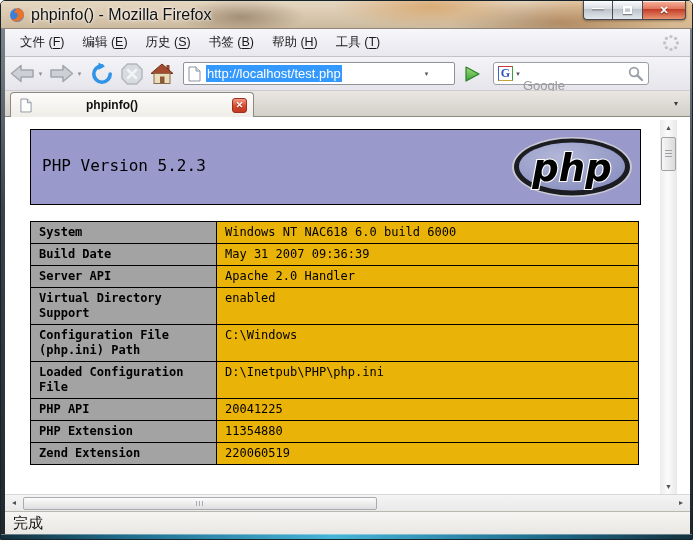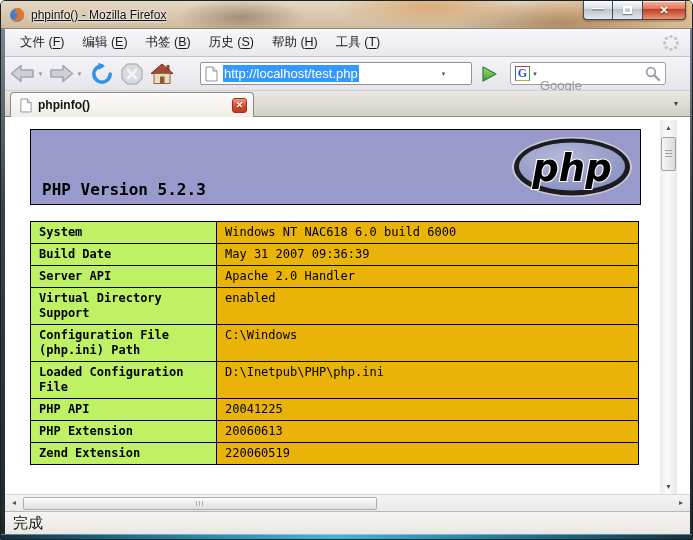--- a/index.html
+++ b/index.html
@@ -11,21 +11,21 @@
   .titlebar { position:absolute; left:0; top:0; width:693px; height:28px;
     background:
       radial-gradient(90px 26px at 240px 16px, rgba(122,98,74,.55), transparent 70%),
       radial-gradient(140px 30px at 430px 6px, rgba(216,160,96,.75), transparent 70%),
       radial-gradient(160px 34px at 560px 22px, rgba(150,100,55,.55), transparent 70%),
       radial-gradient(200px 40px at 650px 8px, rgba(228,175,110,.8), transparent 70%),
       linear-gradient(180deg,#e6d7c2,#cdbb9f);
     border-bottom:1px solid #8f8576; }
   .titlebar-inner { display:flex; align-items:center; height:100%; padding-left:8px; }
   .fx-icon { width:16px; height:16px; margin-right:6px; }
-  .win-title { font-size:12px; color:#101010; text-shadow:0 0 4px rgba(255,255,255,.95), 0 0 2px rgba(255,255,255,.9);text-decoration:underline; }
+  .win-title { font-size:16px; color:#101010; text-shadow:0 0 4px rgba(255,255,255,.95), 0 0 2px rgba(255,255,255,.9); }
   .win-controls { position:absolute; right:8px; top:0; display:flex; height:19px;
     filter:drop-shadow(0 1px 1px rgba(0,0,0,.35)); }
   .wc { width:30px; height:19px; border:1px solid #46494d; border-top:none;
         display:flex; align-items:center; justify-content:center;
         background:linear-gradient(#fafcfe,#d6dbe0 45%,#bcc3ca 46%,#e2e7eb);
         box-shadow:inset 0 1px 0 rgba(255,255,255,.75); }
   .wc + .wc { border-left:none; }
   .wc.min { border-radius:0 0 0 4px; }
   .wc.close { width:43px; border-radius:0 0 4px 0;
         background:linear-gradient(#f7b49e,#e2735b 45%,#c23d26 46%,#ea9271); }
@@ -51,21 +51,21 @@
   .menubar .spacer { flex:1; }
   .throbber { width:18px; height:18px; margin-right:4px; opacity:.85; }
 
   
   .navbar { top:56px; height:34px; background:linear-gradient(#f4f3f7,#e6e5eb);
      border-bottom:1px solid #cfccd2; display:flex; align-items:center; padding:0 4px; }
   .nav-btn { display:flex; align-items:center; justify-content:center; }
   .chev { font-size:7px; color:#8d9298; width:9px; text-align:center; }
   .gap6 { width:6px; } .gap3 { width:3px; }
 
-  .url-bar { width:272px; height:23px; margin-left:26px; background:#fff;
+  .url-bar { width:272px; height:23px; margin-left:9px; background:#fff;
      border:1px solid #8f9398; border-radius:2px; display:flex; align-items:center; padding:0 20px 0 4px; }
   .url-text { margin-left:5px; font-size:13px; line-height:17px; background:#3399ff; color:#fff;
      padding:0 1px; white-space:nowrap; }
   .url-bar .spacer { flex:1; }
   .url-drop { width:15px; height:19px; display:flex; align-items:center; justify-content:center;
      font-size:7px; color:#555; }
   .go-btn { margin-left:7px; }
 
   .search-box { margin-left:11px; width:156px; height:23px; background:#fff;
      border:1px solid #9aa0a6; border-radius:3px; display:flex; align-items:center; padding:0 4px; }
@@ -76,44 +76,44 @@
   .g-drop { font-size:7px; color:#555; width:10px; text-align:center; }
   .search-input { flex:1; width:0; border:none; outline:none; font-size:13px; background:transparent;
      font-family:"Liberation Sans",sans-serif;margin-top:24px; }
   .search-input::placeholder { color:#9a9a9a; opacity:1; }
 
   
   .tabbar { top:90px; height:26px; background:linear-gradient(#eae7e2,#d3d0c9);
      border-bottom:1px solid #8d8a83; display:flex; align-items:flex-end; padding-left:5px; }
   .tab { width:244px; height:25px; margin-bottom:-1px; display:flex; align-items:center;
      background:linear-gradient(#fdfcfa,#efede7); border:1px solid #8d8a83; border-bottom:none;
-     border-radius:4px 4px 0 0; padding:0 6px 0 9px; }
+     border-radius:4px 4px 0 0; padding:0 6px 0 9px;gap:48px; }
   .tab-label { flex:1; font-size:12px; font-weight:bold; margin-left:6px; color:#111; }
   .tab-close { width:15px; height:15px; border-radius:3px; border:1px solid #9c2f1d; color:#fff;
      background:linear-gradient(#f09a86,#d8472e 55%,#c23a22); font-size:9px; font-weight:bold;
      line-height:12px; text-align:center; text-shadow:0 1px 1px rgba(0,0,0,.4); }
   .tab-list-btn { position:absolute; right:5px; bottom:4px; width:18px; height:18px;
      display:flex; align-items:center; justify-content:center; font-size:8px; color:#3c3c3c; }
 
   
   .content { top:116px; height:394px; background:#fff; overflow:hidden; }
   .page { position:absolute; left:0; top:0; right:0; bottom:17px; overflow:hidden; }
 
   .php-header { position:absolute; left:25px; top:12px; width:611px; height:76px;
      background:#9999cc; border:1px solid #000; }
   .php-header h1 { position:absolute; left:11px; top:26px; font-family:"DejaVu Sans Mono",monospace;
-     font-size:16px; font-weight:bold; color:#000; letter-spacing:0;margin-top:24px; }
+     font-size:16px; font-weight:normal; color:#000; letter-spacing:0; }
   .php-logo { position:absolute; right:6px; top:5px; }
 
   .php-table { position:absolute; left:25px; top:104px; width:609px; border-collapse:collapse;
      table-layout:fixed; }
   .php-table td { border:1px solid #000; padding:3px 6px 3px 8px;
      font-family:"DejaVu Sans Mono",monospace; font-size:12px; line-height:15px;
      vertical-align:top; word-wrap:break-word; }
-  td.k { background:#bef264; font-weight:bold; }
+  td.k { background:#a3a3a3; font-weight:bold; }
   td.v { background:#eab308; }
 
   
   .vscroll { position:absolute; right:13px; top:3px; bottom:17px; width:17px;
      background:linear-gradient(90deg,#ececec,#fbfbfb 45%,#e8e8e8); }
   .vs-arrow { position:absolute; left:0; width:17px; height:15px; text-align:center;
      font-size:7px; line-height:15px; color:#4e5256; }
   .vs-up { top:0; } .vs-down { bottom:0; }
   .vs-thumb { position:absolute; left:1px; right:1px; top:17px; height:34px;
      background:linear-gradient(90deg,#f7f7f7,#dadada); border:1px solid #9fa2a6; border-radius:2px; }
@@ -164,22 +164,22 @@
     </div>
   </div>
 
   <div class="win-left"></div>
   <div class="win-right"></div>
   <div class="win-bottom"></div>
 
   <div class="band menubar">
     <span class="menu-item"><span>文件</span><span> (</span><u>F</u><span>)</span></span>
     <span class="menu-item"><span>编辑</span><span> (</span><u>E</u><span>)</span></span>
+    <span class="menu-item"><span>历史</span><span> (</span><u>S</u><span>)</span></span>
     <span class="menu-item"><span>书签</span><span> (</span><u>B</u><span>)</span></span>
-    <span class="menu-item"><span>历史</span><span> (</span><u>S</u><span>)</span></span>
     <span class="menu-item"><span>帮助</span><span> (</span><u>H</u><span>)</span></span>
     <span class="menu-item"><span>工具</span><span> (</span><u>T</u><span>)</span></span>
     <span class="spacer"></span>
     <svg class="throbber" viewBox="0 0 18 18">
       <g fill="#bdbdbd">
         <circle cx="9" cy="2.6" r="1.7"></circle>
           <circle cx="13.6" cy="4.4" r="1.7"></circle>
           <circle cx="15.4" cy="9" r="1.7"></circle>
         <circle cx="13.6" cy="13.6" r="1.7"></circle>
           <circle cx="9" cy="15.4" r="1.7"></circle>
@@ -321,21 +321,21 @@
           <tr>
               <td class="k">Loaded Configuration File</td>
               <td class="v">D:\Inetpub\PHP\php.ini</td>
             </tr>
           <tr>
               <td class="k">PHP API</td>
               <td class="v">20041225</td>
             </tr>
           <tr>
               <td class="k">PHP Extension</td>
-              <td class="v">20060613</td>
+              <td class="v">11354880</td>
             </tr>
           <tr>
               <td class="k">Zend Extension</td>
               <td class="v">220060519</td>
             </tr>
         </tbody>
       </table>
     </div>
 
     <div class="vscroll">

